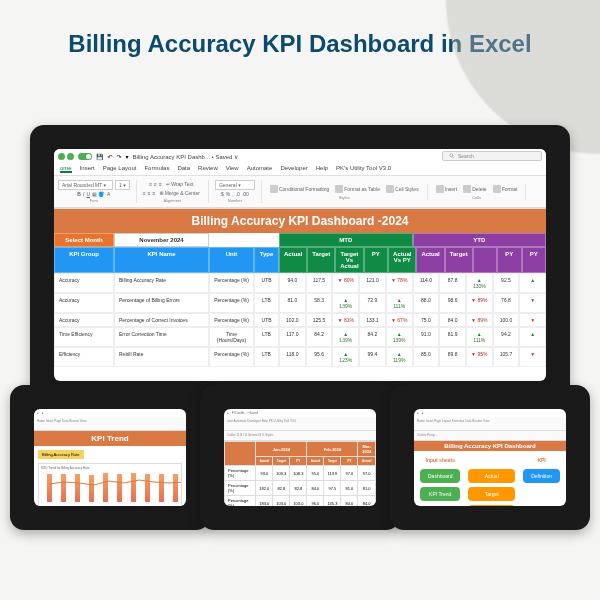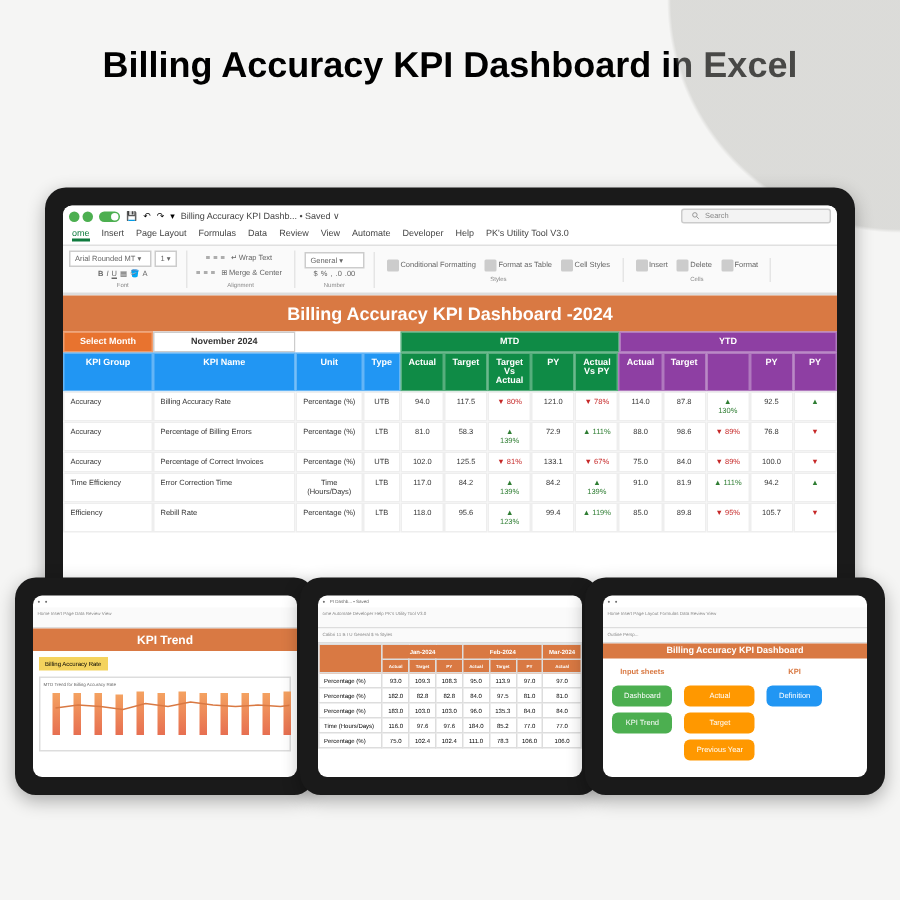--- a/index.html
+++ b/index.html
@@ -1,19 +1,19 @@
 <!DOCTYPE html>
 <html><head>
 <meta charset="utf-8">
 <style>
   * { box-sizing: border-box; margin: 0; padding: 0; }
   body { width: 600px; height: 600px; background: #f5f5f4; font-family: Arial, sans-serif; overflow: hidden; position: relative; }
   .bg-curve { position: absolute; top: 0; right: 0; width: 180px; height: 180px; background: radial-gradient(circle at 100% 0%, #b5b5b0 0%, #b5b5b0 60%, transparent 61%); opacity: 0.4; }
-  .title { text-align: center; font-size: 24px; font-weight: bold; color: #000000; padding: 30px 40px 20px; }
-  .tablet { position: absolute; background: #1a1a1a; border-radius: 14px; padding: 12px; box-shadow: 0 4px 12px rgba(0,0,0,0.3); }
+  .title { text-align: center; font-size: 24px; font-weight: bold; color: #0c4a6e; padding: 30px 40px 20px; }
+  .tablet { position: absolute; background: #1a1a1a; border-radius: 14px; padding: 24px; box-shadow: 0 4px 12px rgba(0,0,0,0.3); }
   .tablet-inner { background: #fff; border-radius: 6px; width: 100%; height: 100%; overflow: hidden; position: relative; }
   .t-main { top: 125px; left: 30px; width: 540px; height: 280px; }
   .t-small1 { top: 385px; left: 10px; width: 200px; height: 145px; }
   .t-small2 { top: 385px; left: 200px; width: 200px; height: 145px; }
   .t-small3 { top: 385px; left: 390px; width: 200px; height: 145px; }
   
   .excel-top { background: #fff; border-bottom: 1px solid #ddd; }
   .title-bar { display: flex; align-items: center; padding: 2px 4px; font-size: 6px; gap: 4px; }
   .win-btns { display: flex; gap: 2px; }
   .win-btn { width: 7px; height: 7px; border-radius: 50%; }

